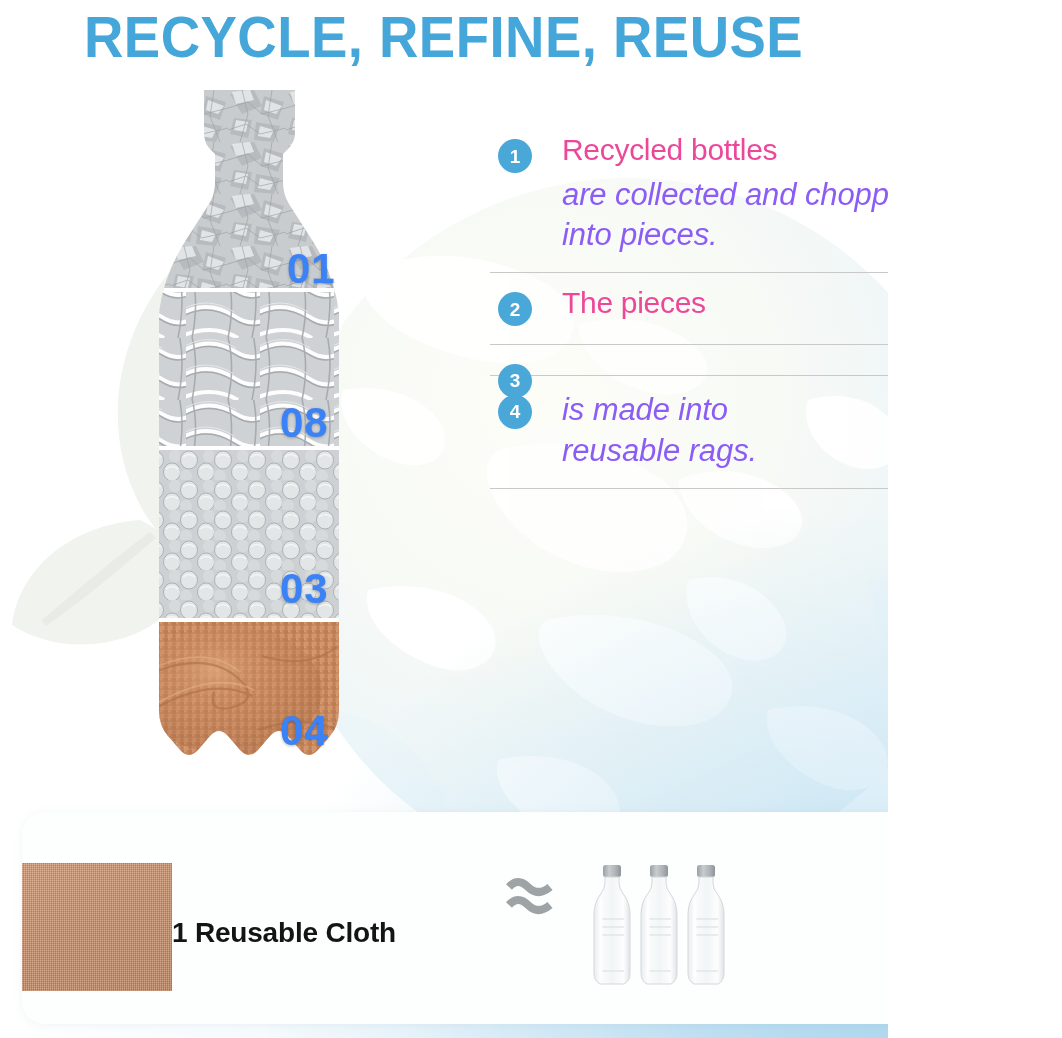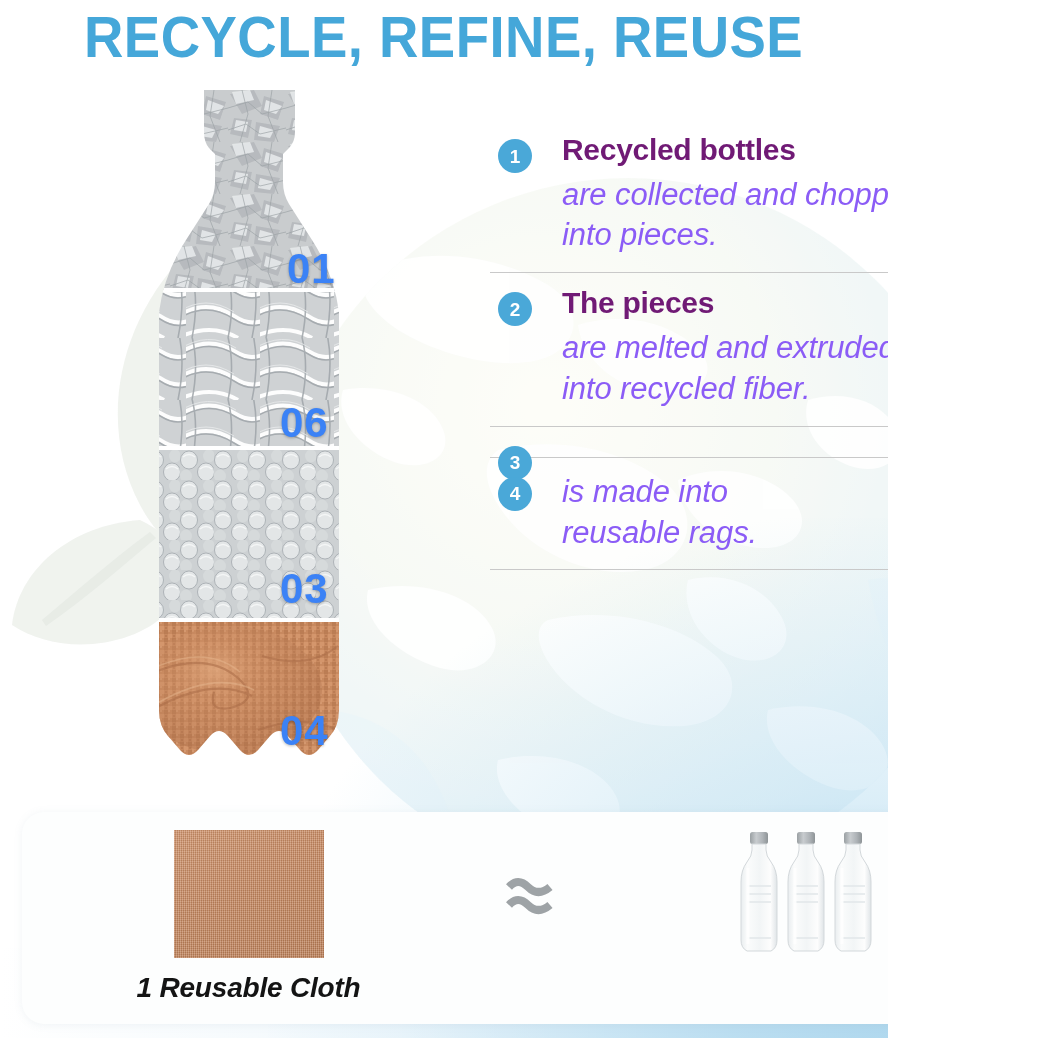--- a/index.html
+++ b/index.html
@@ -140,22 +140,22 @@
     font-size: 19px;
     font-weight: bold;
     display: flex;
     align-items: center;
     justify-content: center;
     font-family: "Liberation Sans", sans-serif;
     line-height: 1;
   }
   .step-title {
     font-size: 30px;
-    font-weight: bold;
-    color: #701a75;
+    font-weight: normal;
+    color: #ec4899;
     line-height: 1.05;
     letter-spacing: -0.3px;
     margin-bottom: 9px;
   }
   .step-desc {
     font-size: 31px;
     color: #8b5cf6;
     line-height: 1.32;
     letter-spacing: -0.1px;
     white-space: pre-line;
@@ -177,26 +177,25 @@
   .compare-inner {
     position: relative;
     width: 100%;
     height: 100%;
     display: flex;
     align-items: center;
   }
   .compare-side {
     flex: 1;
     display: flex;
-    flex-direction: column;
+    flex-direction: row;
     align-items: center;
     justify-content: flex-start;
     padding-top: 16px;
     height: 100%;
-    font-style: italic;
   }
   .compare-art {
     height: 130px;
     display: flex;
     align-items: flex-end;
     justify-content: center;
   }
   .cloth-swatch {
     width: 150px;
     height: 128px;
@@ -405,39 +404,37 @@
 
         <g stroke="#ffffff" stroke-width="4">
           <line x1="0" y1="200" x2="275" y2="200"></line>
           <line x1="0" y1="358" x2="275" y2="358"></line>
           <line x1="0" y1="530" x2="275" y2="530"></line>
         </g>
       </g>
     </svg>
 
     <div class="seg-num" id="seg-num-1">01</div>
-    <div class="seg-num" id="seg-num-2">06</div>
+    <div class="seg-num" id="seg-num-2">08</div>
     <div class="seg-num" id="seg-num-3">03</div>
     <div class="seg-num" id="seg-num-4">04</div>
   </div>
 
   <div class="steps">
 
     <div class="step has-rule">
       <div class="step-badge">1</div>
       <div class="step-title">Recycled bottles</div>
       <div class="step-desc">are collected and chopped
 into pieces.</div>
     </div>
 
     <div class="step has-rule">
       <div class="step-badge">2</div>
       <div class="step-title">The pieces</div>
-      <div class="step-desc">are melted and extruded
-into recycled fiber.</div>
     </div>
 
     <div class="step has-rule">
       <div class="step-badge">3</div>
     </div>
 
     <div class="step has-rule">
       <div class="step-badge">4</div>
       <div class="step-desc">is made into
 reusable rags.</div>

